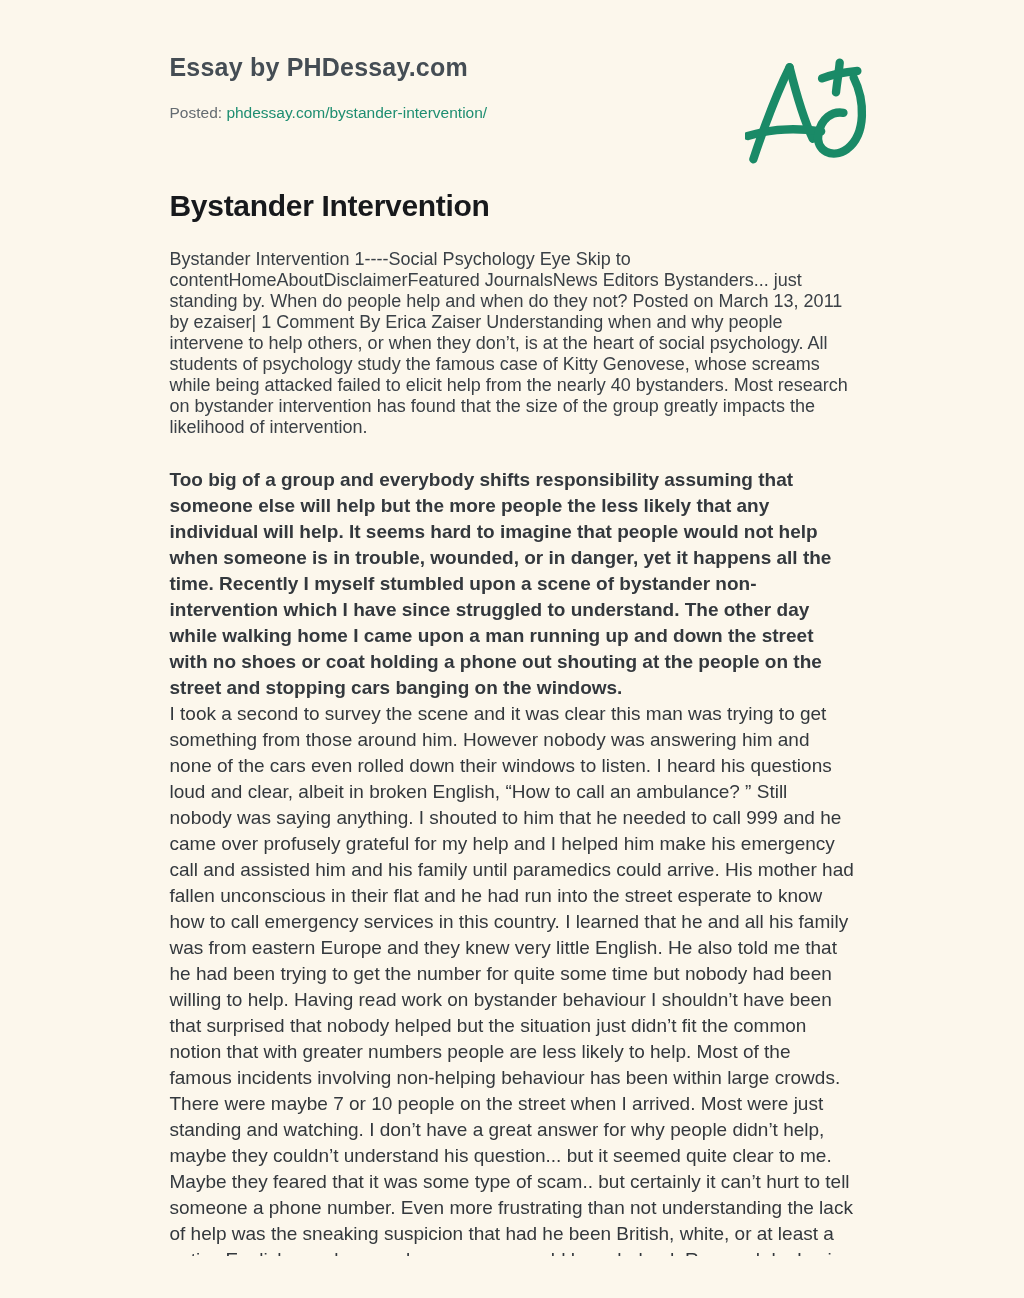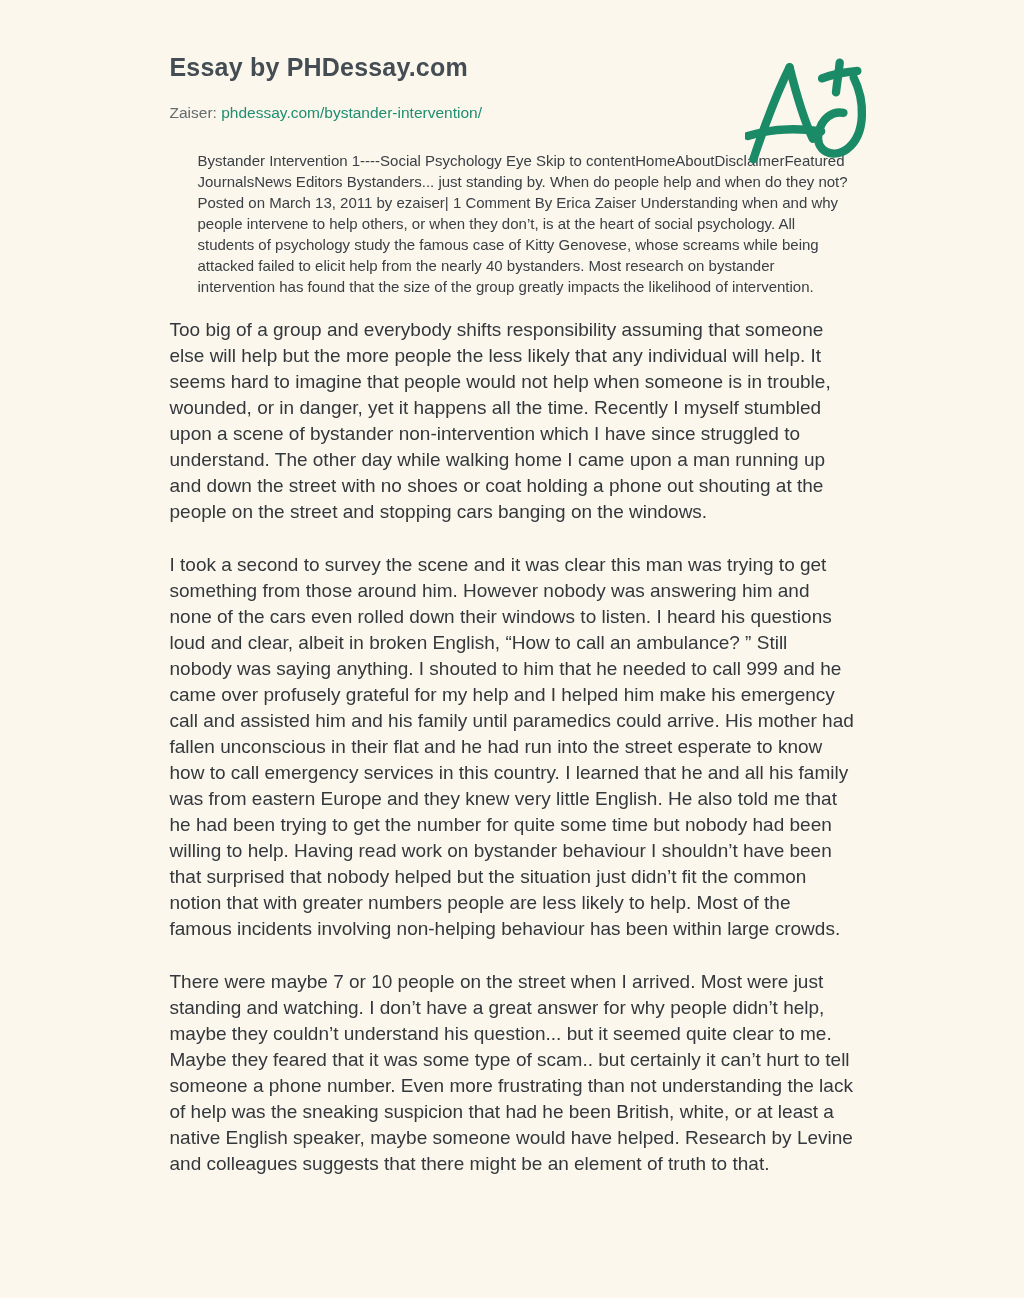--- a/index.html
+++ b/index.html
@@ -65,51 +65,50 @@
     margin-top: 66px;
     font-size: 30px;
     font-weight: 700;
     letter-spacing: -0.3px;
     color: var(--title-text);
     line-height: 1.1;
   }
 
   .intro-para {
     margin-top: 27px;
-    font-size: 15px;
+    font-size: 18px;
     line-height: 21px;
     color: var(--intro-text);
     max-width: 852px;
-    margin-left: 28px;
   }
 
   .body-para {
-    margin-top: 27px;
     font-size: 19px;
     line-height: 26px;
     color: var(--body-text);
     max-width: 852px;
   }
-  .body-para.first { margin-top: 20px; }
+  .body-para.first { margin-top: 29px; font-weight: bold; }
 </style>
 </head>
 <body>
 
 <div class="page">
   <div class="clip">
     <div class="content">
 
       <header>
         <div class="brand">Essay by PHDessay.com</div>
         <div class="source-line">
-          <span class="source-label">Zaiser:</span>
+          <span class="source-label">Posted:</span>
           <a class="source-link">phdessay.com/bystander-intervention/</a>
         </div>
       </header>
 
+      <h1 class="essay-title">Bystander Intervention</h1>
 
       <p class="intro-para">Bystander Intervention 1----Social Psychology Eye Skip to contentHomeAboutDisclaimerFeatured JournalsNews Editors Bystanders... just standing by. When do people help and when do they not? Posted on March 13, 2011 by ezaiser| 1 Comment By Erica Zaiser Understanding when and why people intervene to help others, or when they don’t, is at the heart of social psychology. All students of psychology study the famous case of Kitty Genovese, whose screams while being attacked failed to elicit help from the nearly 40 bystanders. Most research on bystander intervention has found that the size of the group greatly impacts the likelihood of intervention.</p>
 
       <p class="body-para first">Too big of a group and everybody shifts responsibility assuming that someone else will help but the more people the less likely that any individual will help. It seems hard to imagine that people would not help when someone is in trouble, wounded, or in danger, yet it happens all the time. Recently I myself stumbled upon a scene of bystander non-intervention which I have since struggled to understand. The other day while walking home I came upon a man running up and down the street with no shoes or coat holding a phone out shouting at the people on the street and stopping cars banging on the windows.</p>
 
       <p class="body-para">I took a second to survey the scene and it was clear this man was trying to get something from those around him. However nobody was answering him and none of the cars even rolled down their windows to listen. I heard his questions loud and clear, albeit in broken English, “How to call an ambulance? ” Still nobody was saying anything. I shouted to him that he needed to call 999 and he came over profusely grateful for my help and I helped him make his emergency call and assisted him and his family until paramedics could arrive. His mother had fallen unconscious in their flat and he had run into the street esperate to know how to call emergency services in this country. I learned that he and all his family was from eastern Europe and they knew very little English. He also told me that he had been trying to get the number for quite some time but nobody had been willing to help. Having read work on bystander behaviour I shouldn’t have been that surprised that nobody helped but the situation just didn’t fit the common notion that with greater numbers people are less likely to help. Most of the famous incidents involving non-helping behaviour has been within large crowds.</p>
 
       <p class="body-para">There were maybe 7 or 10 people on the street when I arrived. Most were just standing and watching. I don’t have a great answer for why people didn’t help, maybe they couldn’t understand his question... but it seemed quite clear to me. Maybe they feared that it was some type of scam.. but certainly it can’t hurt to tell someone a phone number. Even more frustrating than not understanding the lack of help was the sneaking suspicion that had he been British, white, or at least a native English speaker, maybe someone would have helped. Research by Levine and colleagues suggests that there might be an element of truth to that.</p>
 
 

